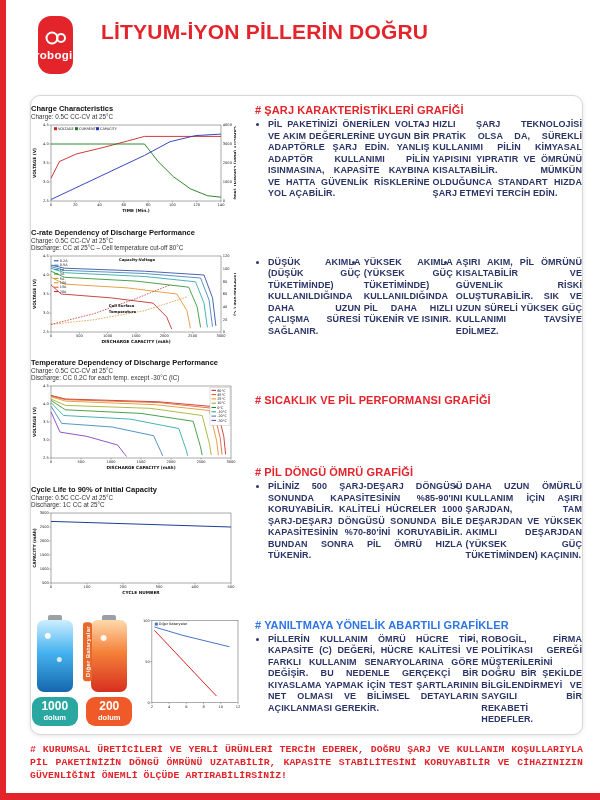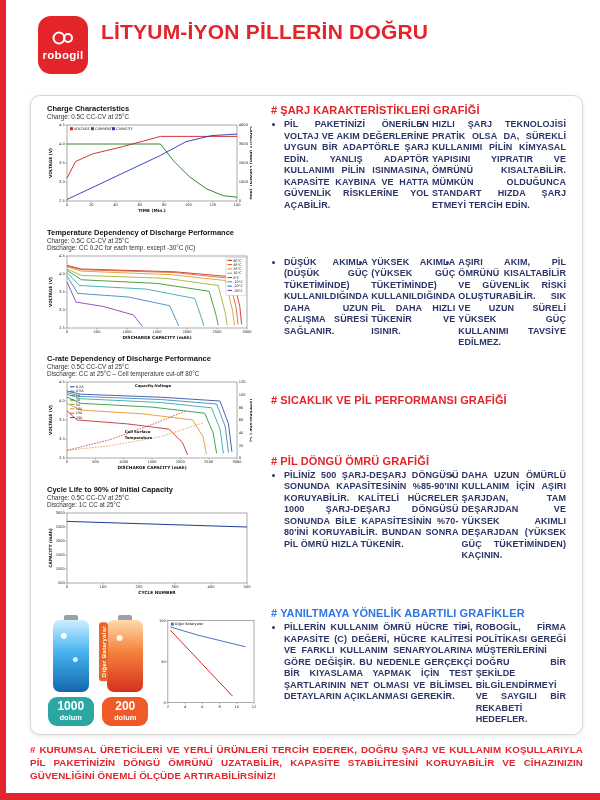--- a/index.html
+++ b/index.html
@@ -8,33 +8,33 @@
   }
   html,body{margin:0;padding:0;}
   body{
     width:600px;height:800px;position:relative;background:#ffffff;
     font-family:"Liberation Sans",sans-serif;overflow:hidden;
   }
   .edge-left{position:absolute;left:0;top:0;width:6px;height:800px;background:var(--red);}
   .edge-bottom{position:absolute;left:0;top:793px;width:600px;height:7px;background:var(--red);}
 
   .logo{
-    position:absolute;left:38px;top:16px;width:50px;height:58px;background:var(--red);
+    position:absolute;left:38px;top:16px;width:35px;height:58px;background:var(--red);
     border-radius:13px;display:flex;flex-direction:column;align-items:center;justify-content:center;gap:3px;
   }
   .logo-word{color:#fff;font-weight:bold;font-size:11.5px;letter-spacing:.3px;}
   .page-title{
     position:absolute;left:101px;top:20px;width:460px;color:var(--red);
     font-size:21px;font-weight:800;line-height:1.18;letter-spacing:.2px;
   }
 
   .card{
     position:absolute;left:30px;top:95px;width:553px;height:640px;box-sizing:border-box;
     background:#fff;border:1px solid #d8d8d8;border-radius:10px;
-    box-shadow:0 1px 4px rgba(0,0,0,.10);padding:8px 16px;display:flex;
+    box-shadow:0 1px 4px rgba(0,0,0,.10);padding:8px 0;display:flex;
   }
   .left-col{width:212px;flex:none;display:flex;flex-direction:column;justify-content:space-between;}
   .right-col{flex:1;padding-left:12px;display:flex;flex-direction:column;justify-content:space-between;}
 
   .chart-title{font-size:7.5px;font-weight:bold;color:#111;}
   .chart-sub{font-size:6.3px;color:#333;}
   svg.plot{display:block;margin-top:1px;}
   svg text{font-family:"DejaVu Sans",sans-serif;}
 
   .sec-head{font-size:11px;font-weight:800;margin-bottom:3px;letter-spacing:.1px;}
@@ -61,21 +61,21 @@
     border-radius:3px;letter-spacing:.3px;white-space:nowrap;
   }
   .badge{width:46px;border-radius:9px;color:#fff;text-align:center;padding:3px 0 4px;}
   .badge-teal{background:#2aa7a0;}
   .badge-orange{background:#ef5a28;}
   .badge-num{font-size:12px;font-weight:800;line-height:1.05;}
   .badge-unit{font-size:7.5px;font-weight:bold;}
 
   .footer-note{
     position:absolute;left:30px;top:744px;width:553px;color:var(--red);
-    font-weight:800;font-size:9.8px;line-height:1.32;text-align:justify;letter-spacing:.1px;
+    font-weight:800;font-size:9.8px;line-height:1.32;text-align:justify;letter-spacing:.1px;font-family:Liberation Mono, monospace;
   }
 </style>
 </head>
 <body>
 
 <div class="edge-left"></div>
 <div class="edge-bottom"></div>
 
 <div class="logo">
   <svg width="26" height="16" viewBox="0 0 26 16">
@@ -133,80 +133,20 @@
           <text x="203.2" y="42" text-anchor="middle" font-size="4.1" font-weight="bold" fill="#111" transform="rotate(90 203.2 42)">CAPACITY (mAh) CURRENT (mA)</text>
           <polyline points="20.0,57.2 28.5,40.5 45.5,32.9 71.0,26.8 96.5,20.0 113.5,15.4 190.0,15.4" fill="none" stroke="#cc2222" stroke-width="0.9"></polyline>
           <polyline points="20.0,23.0 113.5,23.0 127.1,40.5 142.4,55.7 159.4,67.8 176.4,74.7 190.0,76.2" fill="none" stroke="#1a7a1a" stroke-width="0.9"></polyline>
           <polyline points="20.0,78.5 113.5,34.4 139.0,20.7 164.5,14.6 190.0,13.1" fill="none" stroke="#2233bb" stroke-width="0.9"></polyline>
           <rect x="23" y="6.2" width="3" height="3" fill="#cc2222"></rect>
           <text x="27" y="9" font-size="3.5" fill="#111">VOLTAGE</text>
           <rect x="44" y="6.2" width="3" height="3" fill="#1a7a1a"></rect>
           <text x="48" y="9" font-size="3.5" fill="#111">CURRENT</text>
           <rect x="65" y="6.2" width="3" height="3" fill="#2233bb"></rect>
           <text x="69" y="9" font-size="3.5" fill="#111">CAPACITY</text>
-        </svg>
-    </div>
-
-    <div class="chart-block">
-      <div class="chart-title">Temperature Dependency of Discharge Performance</div>
-      <div class="chart-sub">Charge: 0.5C CC-CV at 25°C</div>
-      <div class="chart-sub">Discharge: CC 0.2C for each temp. except -30°C (IC)</div>
-      <svg class="plot" viewBox="0 0 205 88" width="205" height="88">
-          <rect x="20" y="4" width="180" height="72" fill="#fff" stroke="#555" stroke-width="0.5"></rect>
-          <line x1="20" y1="76" x2="20" y2="77.6" stroke="#555" stroke-width="0.4"></line>
-          <text x="20" y="81.2" text-anchor="middle" font-size="3.6" fill="#222">0</text>
-          <line x1="50" y1="76" x2="50" y2="77.6" stroke="#555" stroke-width="0.4"></line>
-          <text x="50" y="81.2" text-anchor="middle" font-size="3.6" fill="#222">500</text>
-          <line x1="80" y1="76" x2="80" y2="77.6" stroke="#555" stroke-width="0.4"></line>
-          <text x="80" y="81.2" text-anchor="middle" font-size="3.6" fill="#222">1000</text>
-          <line x1="110" y1="76" x2="110" y2="77.6" stroke="#555" stroke-width="0.4"></line>
-          <text x="110" y="81.2" text-anchor="middle" font-size="3.6" fill="#222">1500</text>
-          <line x1="140" y1="76" x2="140" y2="77.6" stroke="#555" stroke-width="0.4"></line>
-          <text x="140" y="81.2" text-anchor="middle" font-size="3.6" fill="#222">2000</text>
-          <line x1="170" y1="76" x2="170" y2="77.6" stroke="#555" stroke-width="0.4"></line>
-          <text x="170" y="81.2" text-anchor="middle" font-size="3.6" fill="#222">2500</text>
-          <line x1="200" y1="76" x2="200" y2="77.6" stroke="#555" stroke-width="0.4"></line>
-          <text x="200" y="81.2" text-anchor="middle" font-size="3.6" fill="#222">3000</text>
-          <line x1="18.4" y1="76" x2="20" y2="76" stroke="#555" stroke-width="0.4"></line>
-          <text x="17.8" y="77.3" text-anchor="end" font-size="3.6" fill="#222">2.5</text>
-          <line x1="18.4" y1="58" x2="20" y2="58" stroke="#555" stroke-width="0.4"></line>
-          <text x="17.8" y="59.3" text-anchor="end" font-size="3.6" fill="#222">3.0</text>
-          <line x1="18.4" y1="40" x2="20" y2="40" stroke="#555" stroke-width="0.4"></line>
-          <text x="17.8" y="41.3" text-anchor="end" font-size="3.6" fill="#222">3.5</text>
-          <line x1="18.4" y1="22" x2="20" y2="22" stroke="#555" stroke-width="0.4"></line>
-          <text x="17.8" y="23.3" text-anchor="end" font-size="3.6" fill="#222">4.0</text>
-          <line x1="18.4" y1="4" x2="20" y2="4" stroke="#555" stroke-width="0.4"></line>
-          <text x="17.8" y="5.3" text-anchor="end" font-size="3.6" fill="#222">4.5</text>
-          <text x="110" y="86.5" text-anchor="middle" font-size="4.3" font-weight="bold" fill="#111">DISCHARGE CAPACITY (mAh)</text>
-          <text x="4.5" y="40" text-anchor="middle" font-size="4.3" font-weight="bold" fill="#111" transform="rotate(-90 4.5 40)">VOLTAGE (V)</text>
-          <polyline points="20.0,13.4 34.4,17.0 128.0,19.8 185.6,24.9 192.8,54.4 194.6,72.4" fill="none" stroke="#c01818" stroke-width="0.8"></polyline>
-          <polyline points="20.0,14.1 34.4,17.7 128.0,20.6 182.0,26.3 189.2,55.8 191.0,72.4" fill="none" stroke="#e0541a" stroke-width="0.8"></polyline>
-          <polyline points="20.0,14.8 34.4,19.1 124.4,22.7 178.4,28.5 185.6,58.7 187.4,73.1" fill="none" stroke="#e08a1a" stroke-width="0.8"></polyline>
-          <polyline points="20.0,17.0 34.4,23.4 119.0,26.3 171.2,33.5 178.4,61.6 180.2,73.1" fill="none" stroke="#9aa818" stroke-width="0.8"></polyline>
-          <polyline points="20.0,18.4 34.4,27.8 110.0,31.4 162.2,39.3 169.4,64.5 171.2,73.1" fill="none" stroke="#1d8a1d" stroke-width="0.8"></polyline>
-          <polyline points="20.0,20.6 32.6,33.5 99.2,37.1 147.8,46.5 155.0,67.4 156.8,73.8" fill="none" stroke="#19a0a0" stroke-width="0.8"></polyline>
-          <polyline points="20.0,24.2 30.8,41.4 81.2,45.0 122.6,53.7 129.8,69.5 131.6,73.8" fill="none" stroke="#2a7ab5" stroke-width="0.8"></polyline>
-          <polyline points="20.0,29.9 29.0,50.1 56.0,54.4 86.6,63.0 93.8,72.4 95.6,74.6" fill="none" stroke="#7a2ab5" stroke-width="0.8"></polyline>
-          <rect x="179" y="5.5" width="20" height="37.9" fill="#fff" stroke="#999" stroke-width="0.3"></rect>
-          <line x1="180.5" y1="8.3" x2="185" y2="8.3" stroke="#c01818" stroke-width="1"></line>
-          <text x="186.2" y="9.5" font-size="3.4" fill="#111">60°C</text>
-          <line x1="180.5" y1="12.600000000000001" x2="185" y2="12.600000000000001" stroke="#e0541a" stroke-width="1"></line>
-          <text x="186.2" y="13.8" font-size="3.4" fill="#111">45°C</text>
-          <line x1="180.5" y1="16.900000000000002" x2="185" y2="16.900000000000002" stroke="#e08a1a" stroke-width="1"></line>
-          <text x="186.2" y="18.1" font-size="3.4" fill="#111">25°C</text>
-          <line x1="180.5" y1="21.200000000000003" x2="185" y2="21.200000000000003" stroke="#9aa818" stroke-width="1"></line>
-          <text x="186.2" y="22.400000000000002" font-size="3.4" fill="#111">10°C</text>
-          <line x1="180.5" y1="25.500000000000004" x2="185" y2="25.500000000000004" stroke="#1d8a1d" stroke-width="1"></line>
-          <text x="186.2" y="26.700000000000003" font-size="3.4" fill="#111">0°C</text>
-          <line x1="180.5" y1="29.800000000000004" x2="185" y2="29.800000000000004" stroke="#19a0a0" stroke-width="1"></line>
-          <text x="186.2" y="31.000000000000004" font-size="3.4" fill="#111">-10°C</text>
-          <line x1="180.5" y1="34.1" x2="185" y2="34.1" stroke="#2a7ab5" stroke-width="1"></line>
-          <text x="186.2" y="35.300000000000004" font-size="3.4" fill="#111">-20°C</text>
-          <line x1="180.5" y1="38.4" x2="185" y2="38.4" stroke="#7a2ab5" stroke-width="1"></line>
-          <text x="186.2" y="39.6" font-size="3.4" fill="#111">-30°C</text>
         </svg>
     </div>
 
     <div class="chart-block">
       <div class="chart-title">C-rate Dependency of Discharge Performance</div>
       <div class="chart-sub">Charge: 0.5C CC-CV at 25°C</div>
       <div class="chart-sub">Discharge: CC at 25°C – Cell temperature cut-off 80°C</div>
       <svg class="plot" viewBox="0 0 205 92" width="205" height="92">
           <rect x="20" y="4" width="170" height="76" fill="#fff" stroke="#555" stroke-width="0.5"></rect>
           <line x1="20" y1="80" x2="20" y2="81.6" stroke="#555" stroke-width="0.4"></line>
@@ -267,20 +207,80 @@
           <text x="28.8" y="36.4" font-size="3.4" fill="#111">15A</text>
           <line x1="23" y1="39.599999999999994" x2="27.5" y2="39.599999999999994" stroke="#c01818" stroke-width="1"></line>
           <text x="28.8" y="40.8" font-size="3.4" fill="#111">20A</text>
           <text x="88" y="8.560000000000004" font-size="3.8" font-weight="bold" fill="#111">Capacity-Voltage</text>
           <text x="77.80000000000001" y="54.919999999999995" font-size="3.8" font-weight="bold" fill="#111">Cell Surface</text>
           <text x="77.80000000000001" y="61" font-size="3.8" font-weight="bold" fill="#111">Temperature</text>
         </svg>
     </div>
 
     <div class="chart-block">
+      <div class="chart-title">Temperature Dependency of Discharge Performance</div>
+      <div class="chart-sub">Charge: 0.5C CC-CV at 25°C</div>
+      <div class="chart-sub">Discharge: CC 0.2C for each temp. except -30°C (IC)</div>
+      <svg class="plot" viewBox="0 0 205 88" width="205" height="88">
+          <rect x="20" y="4" width="180" height="72" fill="#fff" stroke="#555" stroke-width="0.5"></rect>
+          <line x1="20" y1="76" x2="20" y2="77.6" stroke="#555" stroke-width="0.4"></line>
+          <text x="20" y="81.2" text-anchor="middle" font-size="3.6" fill="#222">0</text>
+          <line x1="50" y1="76" x2="50" y2="77.6" stroke="#555" stroke-width="0.4"></line>
+          <text x="50" y="81.2" text-anchor="middle" font-size="3.6" fill="#222">500</text>
+          <line x1="80" y1="76" x2="80" y2="77.6" stroke="#555" stroke-width="0.4"></line>
+          <text x="80" y="81.2" text-anchor="middle" font-size="3.6" fill="#222">1000</text>
+          <line x1="110" y1="76" x2="110" y2="77.6" stroke="#555" stroke-width="0.4"></line>
+          <text x="110" y="81.2" text-anchor="middle" font-size="3.6" fill="#222">1500</text>
+          <line x1="140" y1="76" x2="140" y2="77.6" stroke="#555" stroke-width="0.4"></line>
+          <text x="140" y="81.2" text-anchor="middle" font-size="3.6" fill="#222">2000</text>
+          <line x1="170" y1="76" x2="170" y2="77.6" stroke="#555" stroke-width="0.4"></line>
+          <text x="170" y="81.2" text-anchor="middle" font-size="3.6" fill="#222">2500</text>
+          <line x1="200" y1="76" x2="200" y2="77.6" stroke="#555" stroke-width="0.4"></line>
+          <text x="200" y="81.2" text-anchor="middle" font-size="3.6" fill="#222">3000</text>
+          <line x1="18.4" y1="76" x2="20" y2="76" stroke="#555" stroke-width="0.4"></line>
+          <text x="17.8" y="77.3" text-anchor="end" font-size="3.6" fill="#222">2.5</text>
+          <line x1="18.4" y1="58" x2="20" y2="58" stroke="#555" stroke-width="0.4"></line>
+          <text x="17.8" y="59.3" text-anchor="end" font-size="3.6" fill="#222">3.0</text>
+          <line x1="18.4" y1="40" x2="20" y2="40" stroke="#555" stroke-width="0.4"></line>
+          <text x="17.8" y="41.3" text-anchor="end" font-size="3.6" fill="#222">3.5</text>
+          <line x1="18.4" y1="22" x2="20" y2="22" stroke="#555" stroke-width="0.4"></line>
+          <text x="17.8" y="23.3" text-anchor="end" font-size="3.6" fill="#222">4.0</text>
+          <line x1="18.4" y1="4" x2="20" y2="4" stroke="#555" stroke-width="0.4"></line>
+          <text x="17.8" y="5.3" text-anchor="end" font-size="3.6" fill="#222">4.5</text>
+          <text x="110" y="86.5" text-anchor="middle" font-size="4.3" font-weight="bold" fill="#111">DISCHARGE CAPACITY (mAh)</text>
+          <text x="4.5" y="40" text-anchor="middle" font-size="4.3" font-weight="bold" fill="#111" transform="rotate(-90 4.5 40)">VOLTAGE (V)</text>
+          <polyline points="20.0,13.4 34.4,17.0 128.0,19.8 185.6,24.9 192.8,54.4 194.6,72.4" fill="none" stroke="#c01818" stroke-width="0.8"></polyline>
+          <polyline points="20.0,14.1 34.4,17.7 128.0,20.6 182.0,26.3 189.2,55.8 191.0,72.4" fill="none" stroke="#e0541a" stroke-width="0.8"></polyline>
+          <polyline points="20.0,14.8 34.4,19.1 124.4,22.7 178.4,28.5 185.6,58.7 187.4,73.1" fill="none" stroke="#e08a1a" stroke-width="0.8"></polyline>
+          <polyline points="20.0,17.0 34.4,23.4 119.0,26.3 171.2,33.5 178.4,61.6 180.2,73.1" fill="none" stroke="#9aa818" stroke-width="0.8"></polyline>
+          <polyline points="20.0,18.4 34.4,27.8 110.0,31.4 162.2,39.3 169.4,64.5 171.2,73.1" fill="none" stroke="#1d8a1d" stroke-width="0.8"></polyline>
+          <polyline points="20.0,20.6 32.6,33.5 99.2,37.1 147.8,46.5 155.0,67.4 156.8,73.8" fill="none" stroke="#19a0a0" stroke-width="0.8"></polyline>
+          <polyline points="20.0,24.2 30.8,41.4 81.2,45.0 122.6,53.7 129.8,69.5 131.6,73.8" fill="none" stroke="#2a7ab5" stroke-width="0.8"></polyline>
+          <polyline points="20.0,29.9 29.0,50.1 56.0,54.4 86.6,63.0 93.8,72.4 95.6,74.6" fill="none" stroke="#7a2ab5" stroke-width="0.8"></polyline>
+          <rect x="179" y="5.5" width="20" height="37.9" fill="#fff" stroke="#999" stroke-width="0.3"></rect>
+          <line x1="180.5" y1="8.3" x2="185" y2="8.3" stroke="#c01818" stroke-width="1"></line>
+          <text x="186.2" y="9.5" font-size="3.4" fill="#111">60°C</text>
+          <line x1="180.5" y1="12.600000000000001" x2="185" y2="12.600000000000001" stroke="#e0541a" stroke-width="1"></line>
+          <text x="186.2" y="13.8" font-size="3.4" fill="#111">45°C</text>
+          <line x1="180.5" y1="16.900000000000002" x2="185" y2="16.900000000000002" stroke="#e08a1a" stroke-width="1"></line>
+          <text x="186.2" y="18.1" font-size="3.4" fill="#111">25°C</text>
+          <line x1="180.5" y1="21.200000000000003" x2="185" y2="21.200000000000003" stroke="#9aa818" stroke-width="1"></line>
+          <text x="186.2" y="22.400000000000002" font-size="3.4" fill="#111">10°C</text>
+          <line x1="180.5" y1="25.500000000000004" x2="185" y2="25.500000000000004" stroke="#1d8a1d" stroke-width="1"></line>
+          <text x="186.2" y="26.700000000000003" font-size="3.4" fill="#111">0°C</text>
+          <line x1="180.5" y1="29.800000000000004" x2="185" y2="29.800000000000004" stroke="#19a0a0" stroke-width="1"></line>
+          <text x="186.2" y="31.000000000000004" font-size="3.4" fill="#111">-10°C</text>
+          <line x1="180.5" y1="34.1" x2="185" y2="34.1" stroke="#2a7ab5" stroke-width="1"></line>
+          <text x="186.2" y="35.300000000000004" font-size="3.4" fill="#111">-20°C</text>
+          <line x1="180.5" y1="38.4" x2="185" y2="38.4" stroke="#7a2ab5" stroke-width="1"></line>
+          <text x="186.2" y="39.6" font-size="3.4" fill="#111">-30°C</text>
+        </svg>
+    </div>
+
+    <div class="chart-block">
       <div class="chart-title">Cycle Life to 90% of Initial Capacity</div>
       <div class="chart-sub">Charge: 0.5C CC-CV at 25°C</div>
       <div class="chart-sub">Discharge: 1C CC at 25°C</div>
       <svg class="plot" viewBox="0 0 205 86" width="205" height="86">
           <rect x="20" y="4" width="180" height="70" fill="#fff" stroke="#555" stroke-width="0.5"></rect>
           <line x1="20" y1="74" x2="20" y2="75.6" stroke="#555" stroke-width="0.4"></line>
           <text x="20" y="79.2" text-anchor="middle" font-size="3.6" fill="#222">0</text>
           <line x1="56" y1="74" x2="56" y2="75.6" stroke="#555" stroke-width="0.4"></line>
           <text x="56" y="79.2" text-anchor="middle" font-size="3.6" fill="#222">100</text>
           <line x1="92" y1="74" x2="92" y2="75.6" stroke="#555" stroke-width="0.4"></line>

